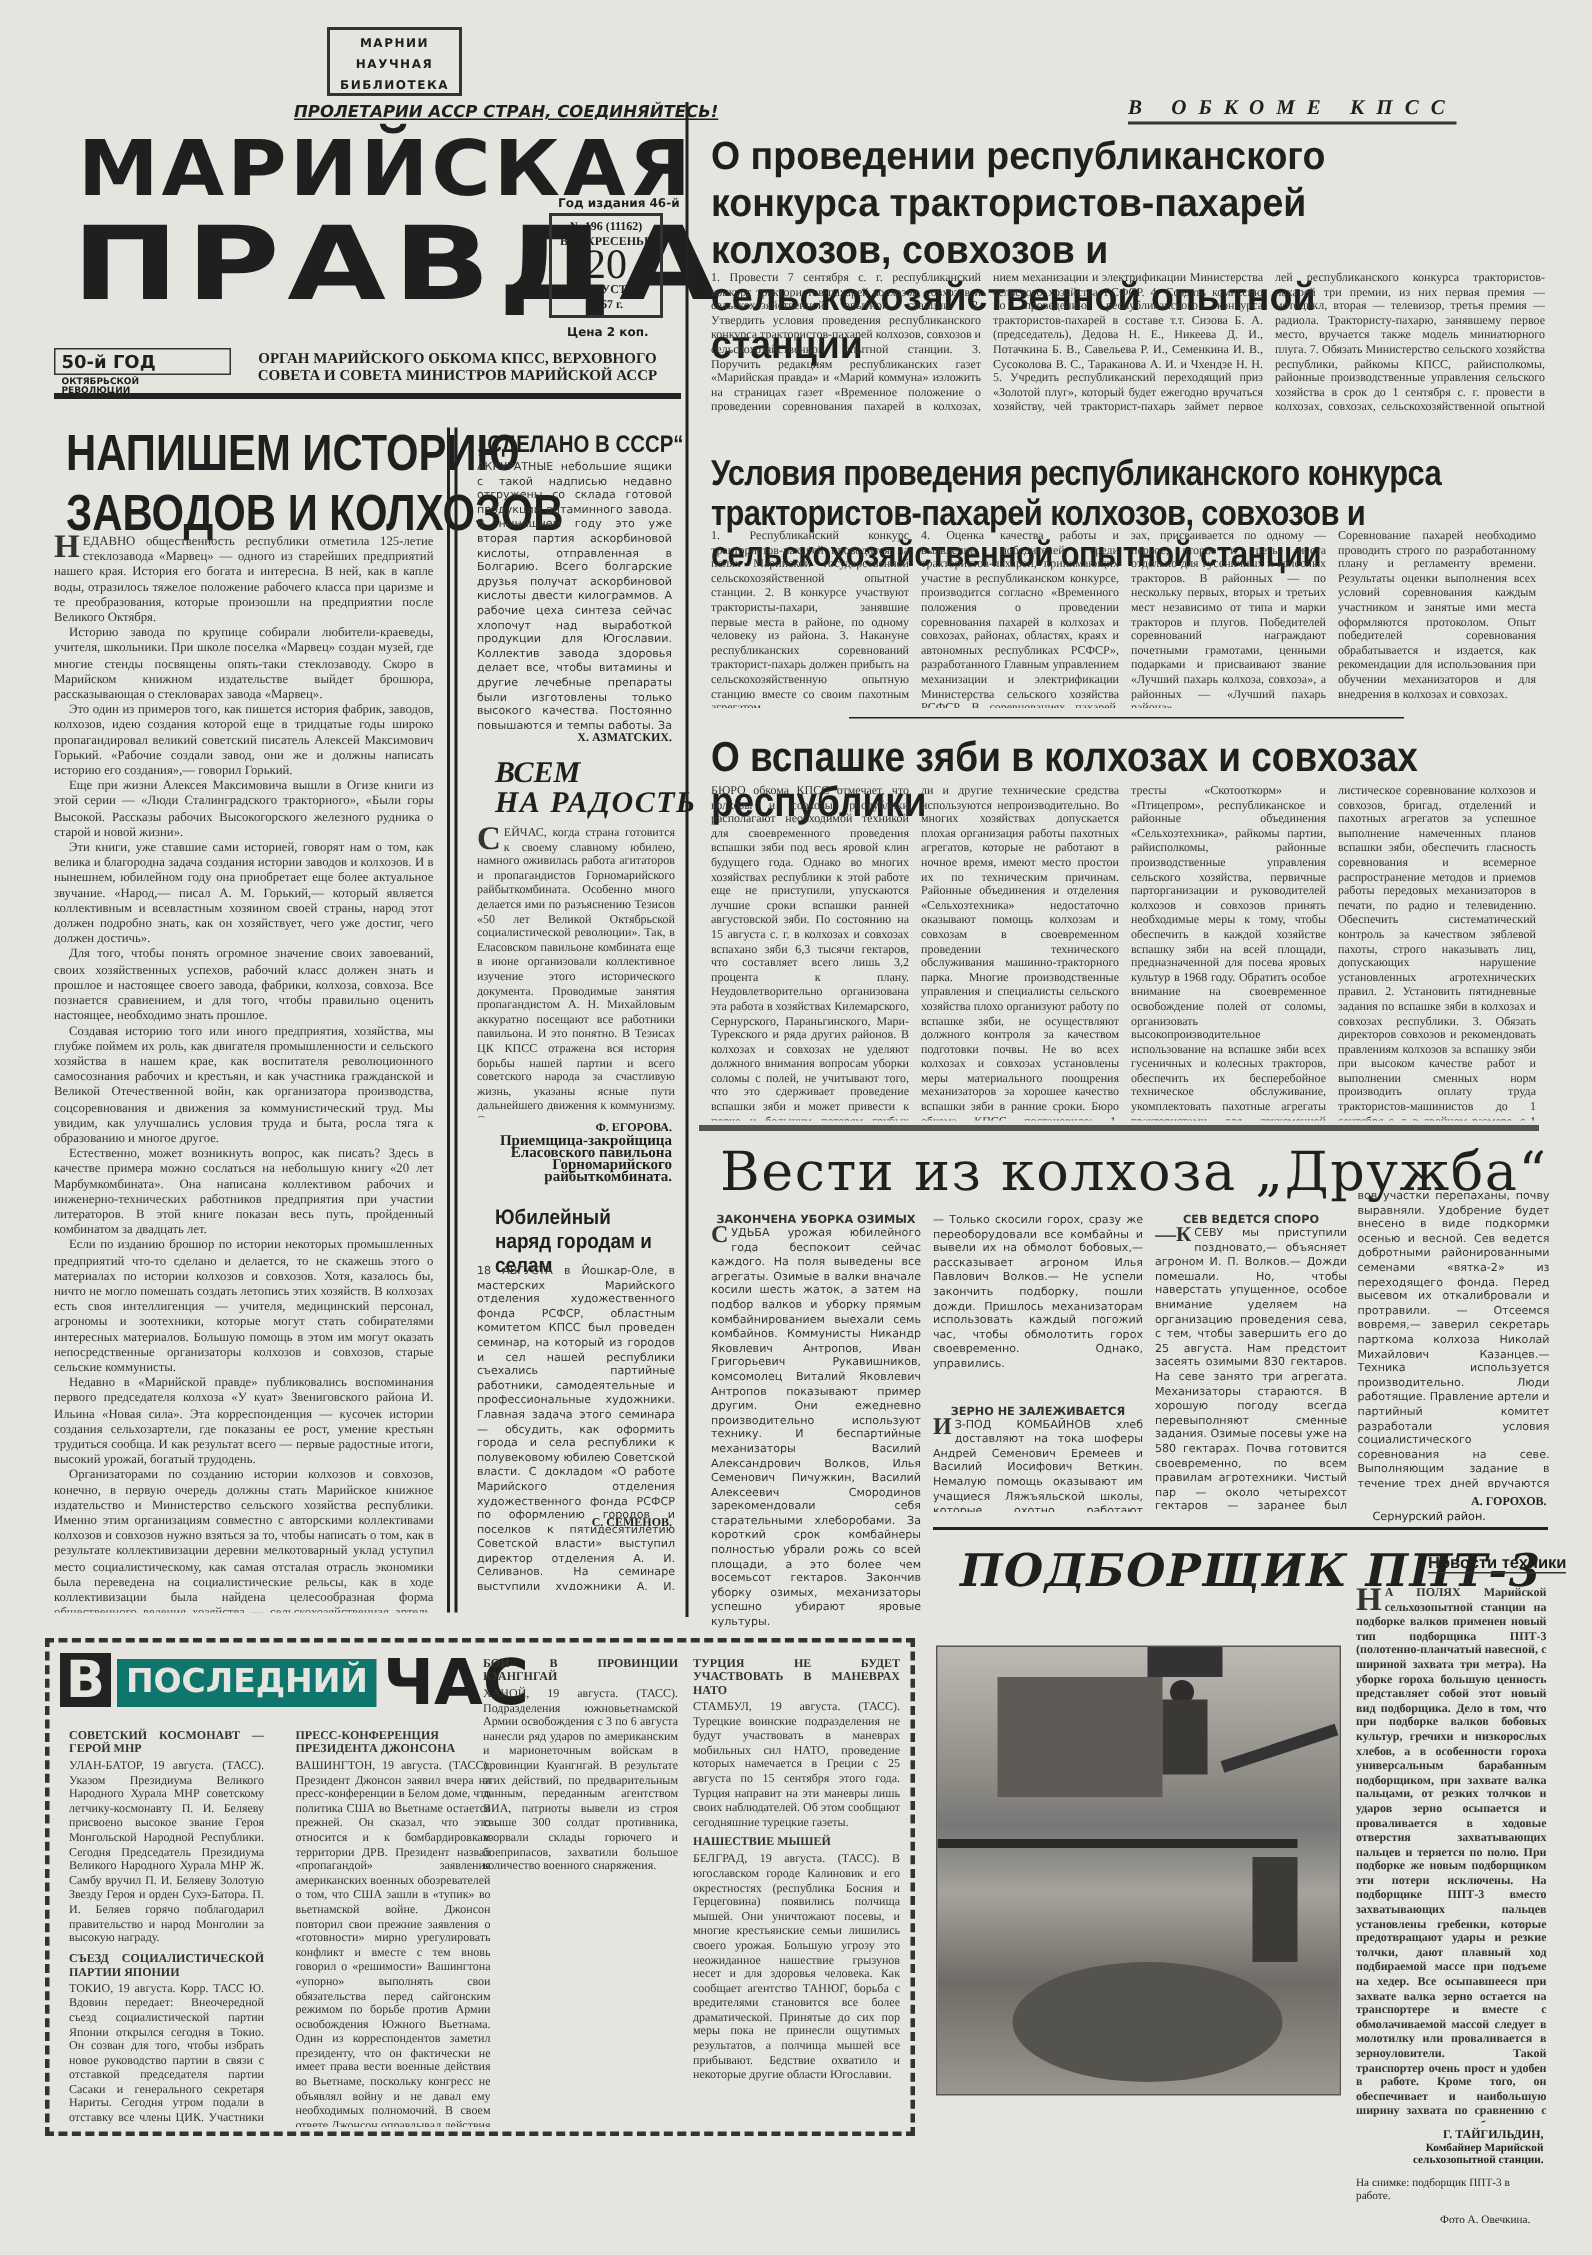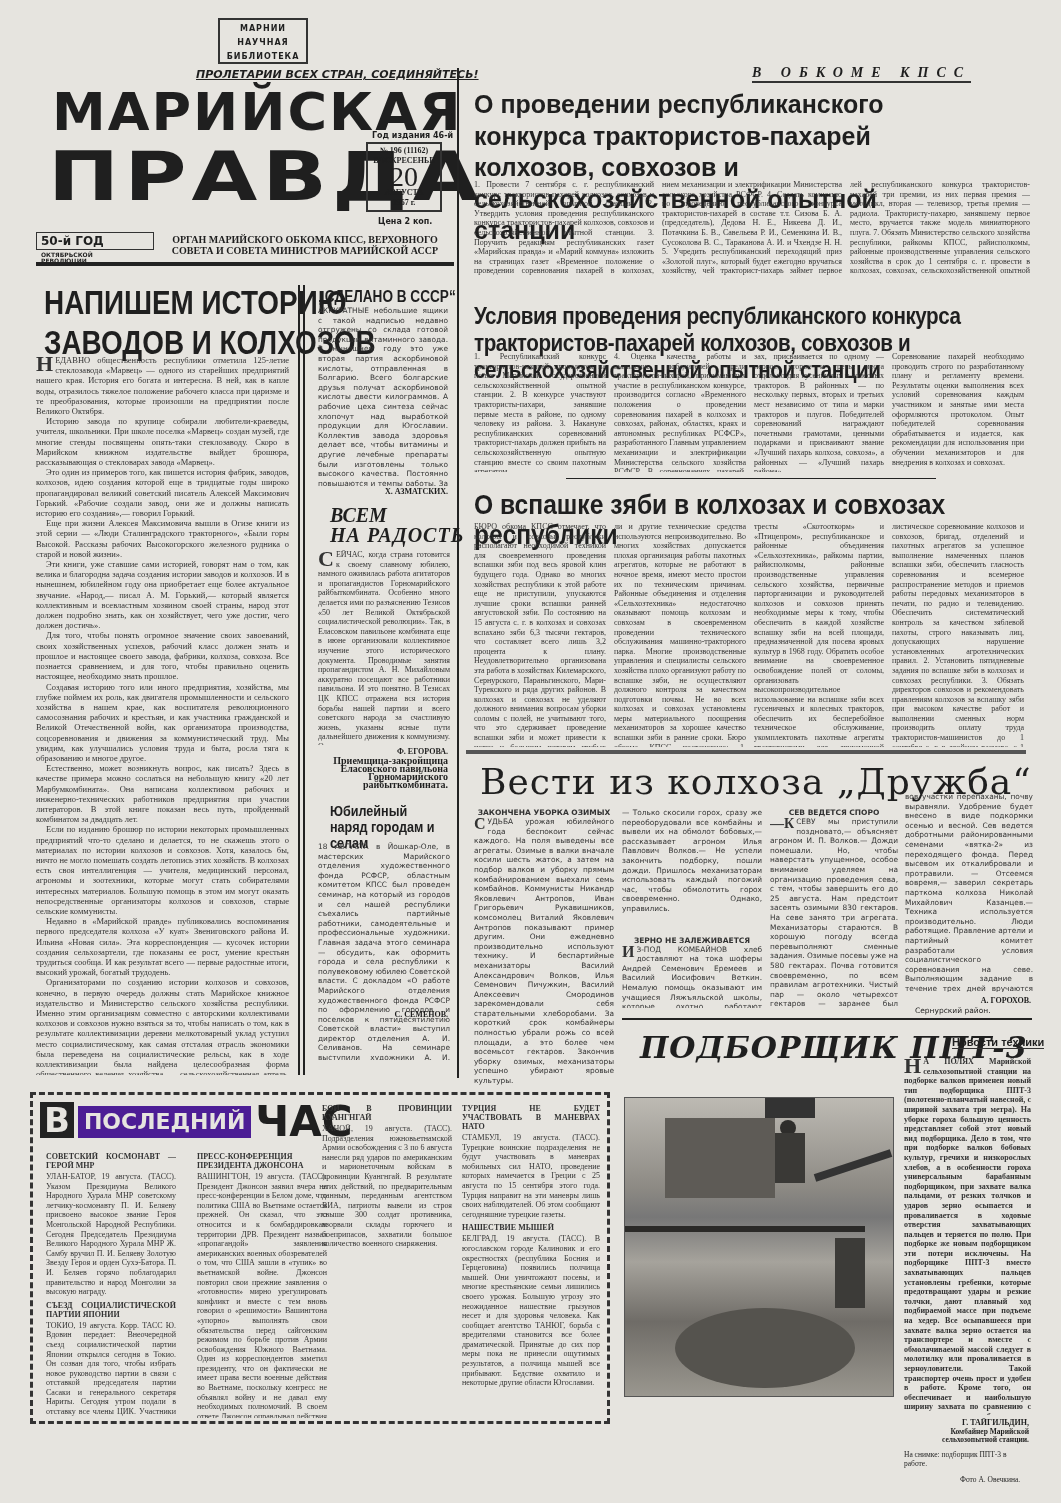--- a/index.html
+++ b/index.html
@@ -27,34 +27,34 @@
   .sans{font-family:"DejaVu Sans",sans-serif;font-size:7.4px;}
   .sig{font:bold 8px "Liberation Serif",serif;text-align:right;}
   .vesti{left:480px;top:762px;font:36px "DejaVu Serif",serif;letter-spacing:1px;line-height:40px;}
   .subh{font:bold 7.5px "DejaVu Sans",sans-serif;text-align:center;}
   .podb{left:640px;top:1030px;font:italic 900 30px "DejaVu Serif",serif;letter-spacing:1px;}
   .novtech{left:952px;top:1036px;font:bold 11px "Liberation Sans",sans-serif;border-bottom:1.5px solid #333;}
   .photo{left:624px;top:1097px;width:268px;height:298px;background:linear-gradient(180deg,#bdbab3 0%,#8d8a84 30%,#777 40%,#a6a39c 55%,#6f6c67 75%,#9a978f 100%);border:1px solid #555;}
   .dash-border{border:3px dashed #333;}
   .lasthour{left:40px;top:1102px;}
   .lh-v{display:inline-block;background:#222;color:#e6e4df;font:900 34px "DejaVu Sans",sans-serif;padding:0 4px;line-height:36px;}
-  .lh-p{display:inline-block;background:#4c1d95;color:#e6e4df;font:bold 22px "DejaVu Sans",sans-serif;padding:2px 6px;line-height:28px;vertical-align:top;margin-top:4px;}
+  .lh-p{display:inline-block;background:#0f766e;color:#e6e4df;font:bold 22px "DejaVu Sans",sans-serif;padding:2px 6px;line-height:28px;vertical-align:top;margin-top:4px;}
   .lh-c{display:inline-block;font:900 42px "DejaVu Sans",sans-serif;line-height:40px;vertical-align:top;}
   .newsh{font:bold 8px "Liberation Serif",serif;line-height:9px;margin:4px 0 2px;}
   .dropcap{float:left;font:bold 22px "Liberation Serif",serif;line-height:18px;margin-right:2px;}
 </style>
 </head>
 <body>
 
 <div class="abs stamp">
   <div>МАРНИИ</div>
   <div>НАУЧНАЯ</div>
   <div>БИБЛИОТЕКА</div>
 </div>
-<div class="abs motto">ПРОЛЕТАРИИ ВСЕХ СТРАН, СОЕДИНЯЙТЕСЬ!</div>
+<div class="abs motto">ПРОЛЕТАРИИ АССР СТРАН, СОЕДИНЯЙТЕСЬ!</div>
 <div class="abs mast1">МАРИЙСКАЯ</div>
 <div class="abs mast2">ПРАВДА</div>
 <div class="abs yearpub">Год издания 46-й</div>
 <div class="abs datebox">
   <div>№ 196 (11162)</div>
   <div>ВОСКРЕСЕНЬЕ</div>
   <div class="day">20</div>
   <div>АВГУСТА</div>
   <div>1967 г.</div>
 </div>

